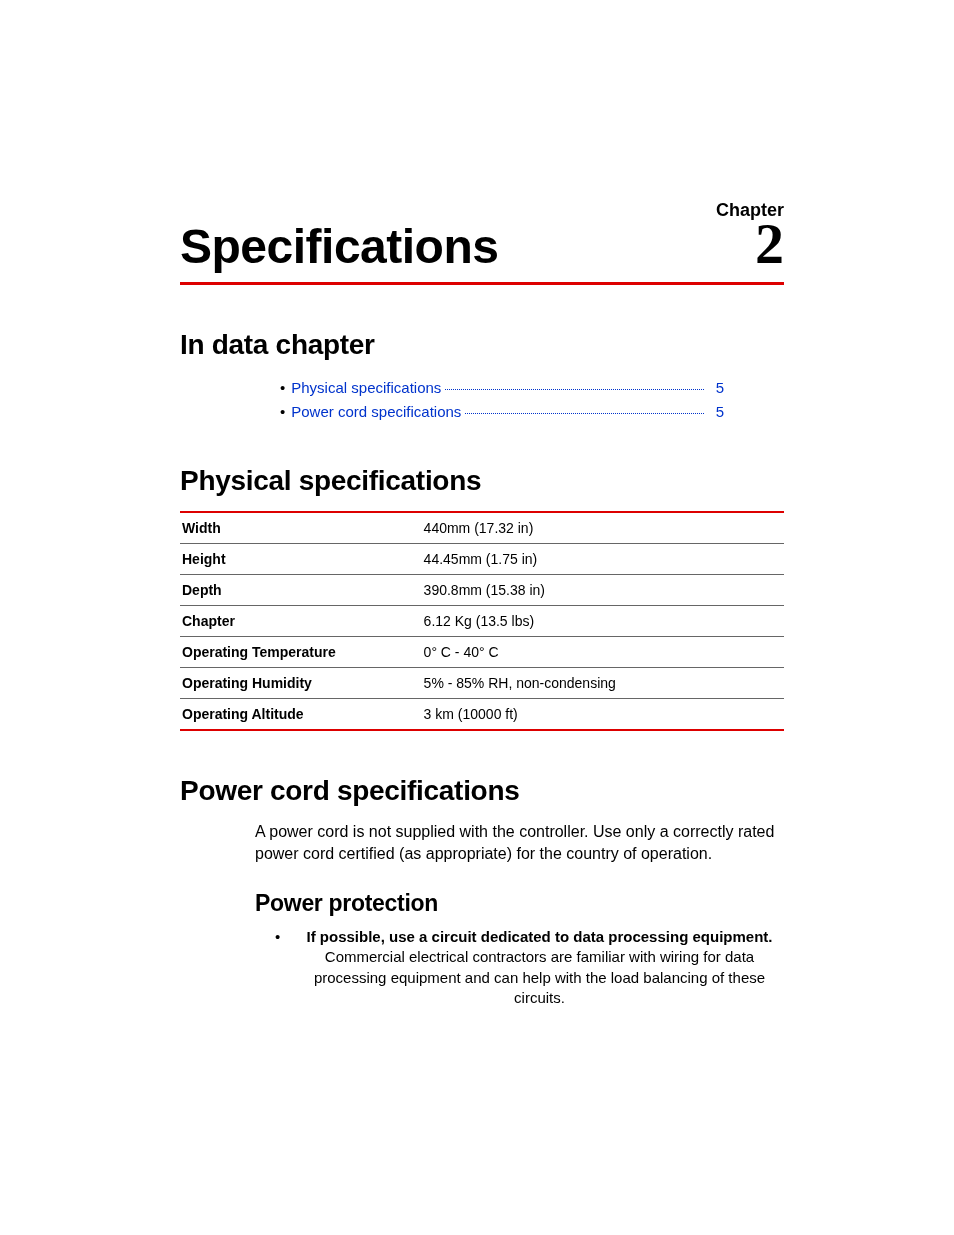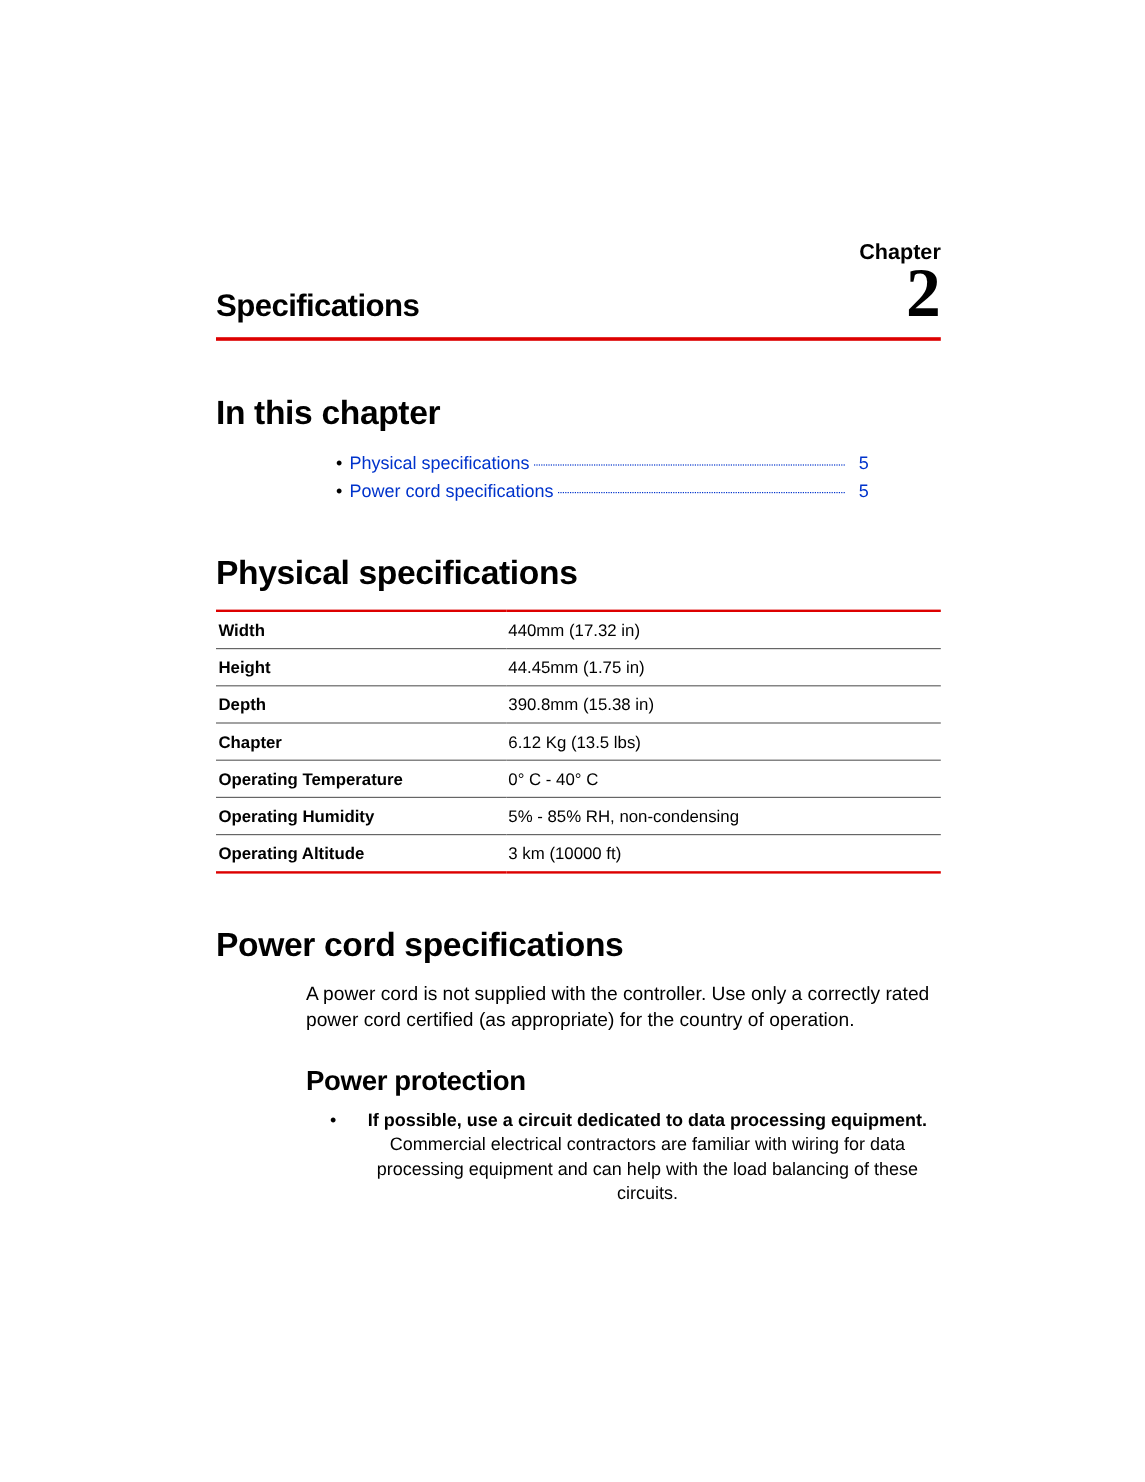--- a/index.html
+++ b/index.html
@@ -24,21 +24,21 @@
     display: flex;
     justify-content: space-between;
     align-items: baseline;
     border-bottom: 3px solid #d00;
     padding-bottom: 8px;
     margin-top: -6px;
   }
   .chapter-title {
     font-family: "Arial Narrow", Arial, sans-serif;
     font-weight: bold;
-    font-size: 26px;
+    font-size: 48px;
     letter-spacing: -0.5px;
   }
   .chapter-number {
     font-family: Georgia, "Times New Roman", serif;
     font-weight: bold;
     font-size: 58px;
     line-height: 1;
   }
   h2.section {
     font-family: "Arial Narrow", Arial, sans-serif;
@@ -147,21 +147,21 @@
 
 <div class="page">
 
   <div class="chapter-label">Chapter</div>
 
   <div class="title-row">
     <span class="chapter-title">Specifications</span>
     <span class="chapter-number">2</span>
   </div>
 
-  <h2 class="section">In this chapter</h2>
+  <h2 class="section">In data chapter</h2>
 
   <div class="toc">
     <div class="toc-row">
       <span class="toc-bullet">•</span>
       <span class="toc-link">Physical specifications</span>
       <span class="toc-dots"></span>
       <span class="toc-page">5</span>
     </div>
     <div class="toc-row">
       <span class="toc-bullet">•</span>

